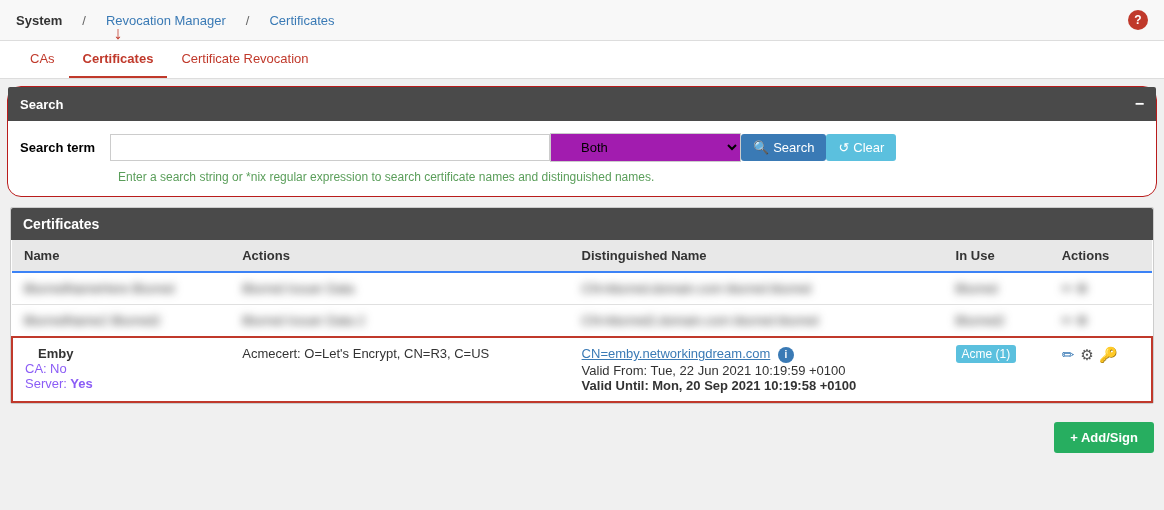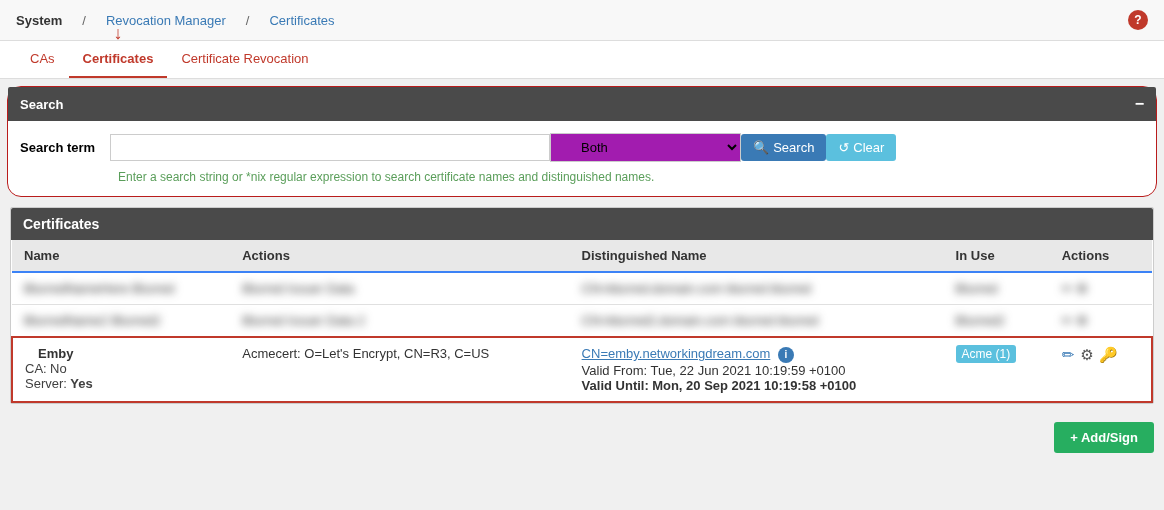--- a/index.html
+++ b/index.html
@@ -45,21 +45,21 @@
     
     .highlighted-row td { background: #fff; }
     .highlighted-row { border: 2px solid #c0392b; }
     .highlighted-row td { border-bottom: none; }
 
     
     .blurred td { filter: blur(4px); }
 
     
     .cert-name { font-weight: bold; padding-left: 13px; }
-    .cert-detail { color: #404040; font-size: 12px; }
+    .cert-detail { color: #8b5cf6; font-size: 12px; }
     .valid-from { font-size: 12px; color: #333; }
     .valid-until { font-size: 12px; color: #333; font-weight: bold; }
 
     .dn-link { color: #3a7ab5; text-decoration: underline; cursor: pointer; }
     .info-icon { display: inline-flex; align-items: center; justify-content: center; background: #3a7ab5; color: white; border-radius: 50%; width: 16px; height: 16px; font-size: 10px; font-weight: bold; cursor: pointer; margin-left: 4px; }
 
     
     .action-icons { display: flex; gap: 6px; align-items: center; }
     .action-icon { cursor: pointer; font-size: 15px; }
     .icon-edit { color: #3a7ab5; }

